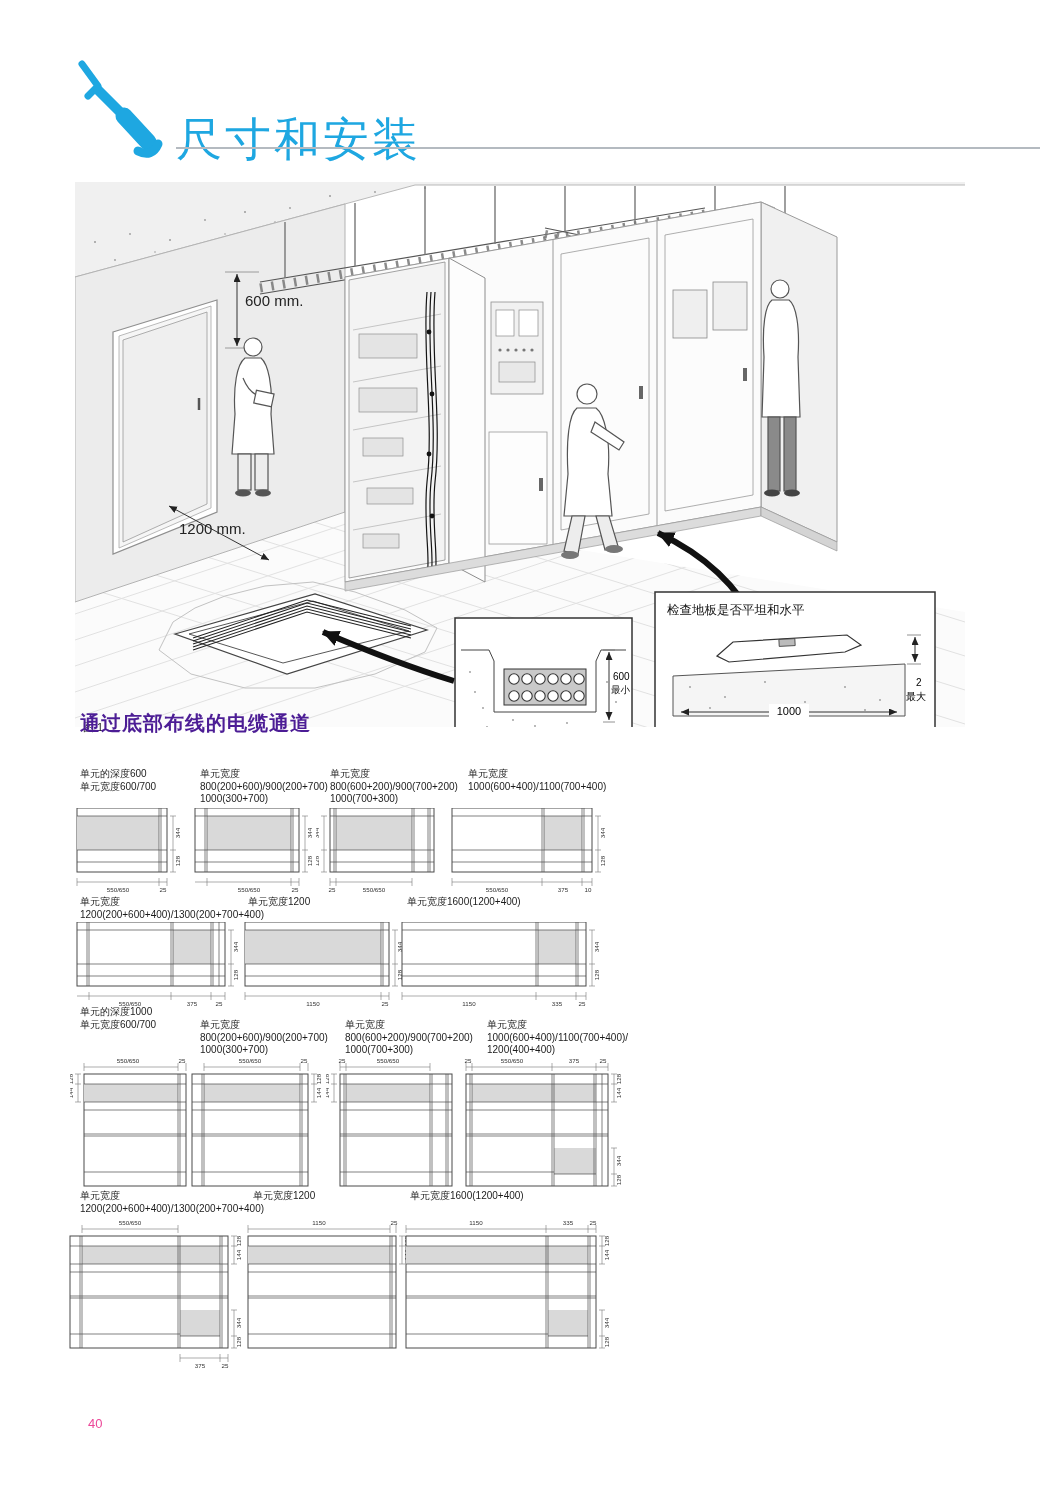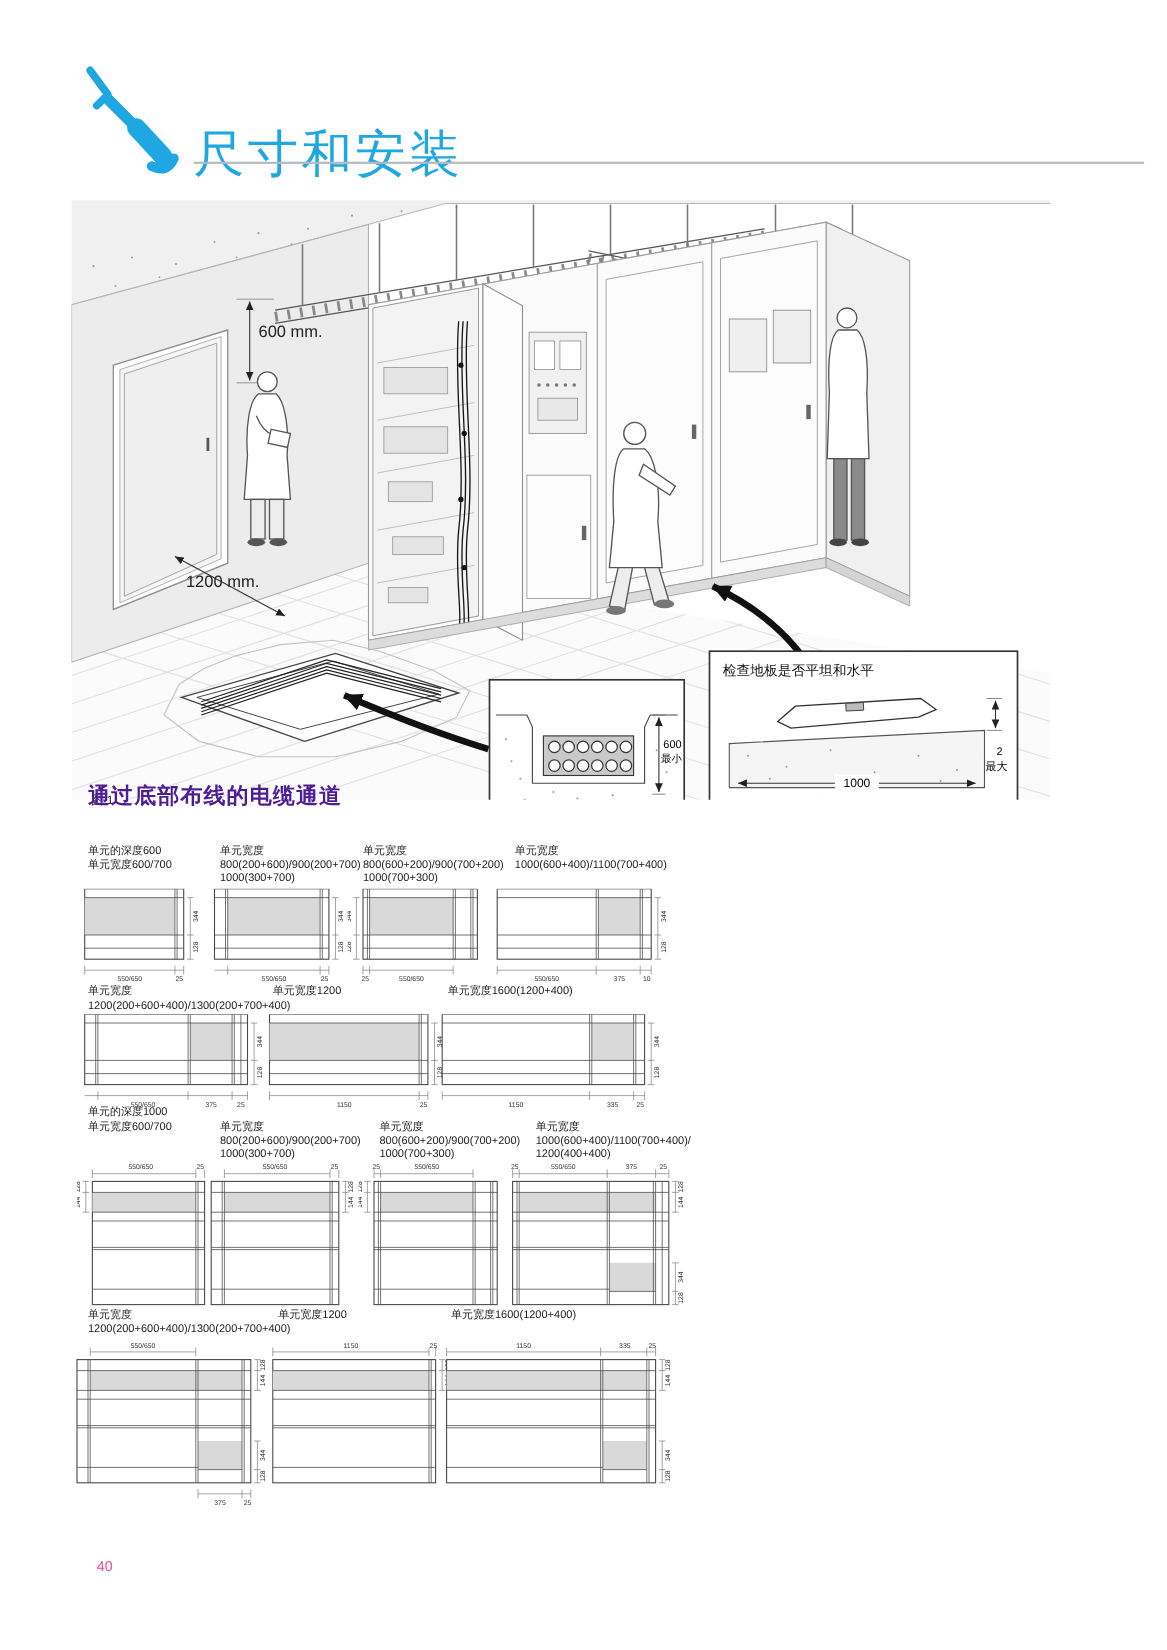--- a/index.html
+++ b/index.html
@@ -1,21 +1,21 @@
 <!DOCTYPE html>
 <html><head>
 <meta charset="utf-8">
 <style>
   html,body{margin:0;padding:0;background:#fff;}
   .page{position:relative;width:1061px;height:1500px;background:#fff;overflow:hidden;
         font-family:"Liberation Sans","DejaVu Sans",sans-serif;color:#1a1a1a;}
   .hdr-title{position:absolute;left:176px;top:82px;font-size:46px;letter-spacing:3px;color:#1EA7E1;margin-top:27px;}
   .hdr-rule{position:absolute;left:176px;top:147px;width:864px;height:2px;background:#b4bac0;}
   .hdr-icon{position:absolute;left:68px;top:56px;}
-  .fig-wrap{position:absolute;left:65px;top:182px;width:890px;height:545px;}
+  .fig-wrap{position:absolute;left:75px;top:182px;width:890px;height:545px;}
   .fig-caption{position:absolute;left:83px;top:720px;font-size:11px;color:#222;text-align:right;}
   .section-title{position:absolute;left:80px;top:710px;font-size:20px;font-weight:600;color:#4c1d95;letter-spacing:1px;}
   .col-label{position:absolute;font-size:10px;line-height:12.5px;color:#1c1c1c;white-space:nowrap;}
   .dg{position:absolute;}
   .dg svg{display:block;}
   .dg text{font-size:6.2px;fill:#333;}
   .fig-dim-text{font-size:15px;fill:#222;}
   .pageno{position:absolute;left:88px;top:1416px;font-size:13px;color:#ec4899;}
 </style>
 </head>

